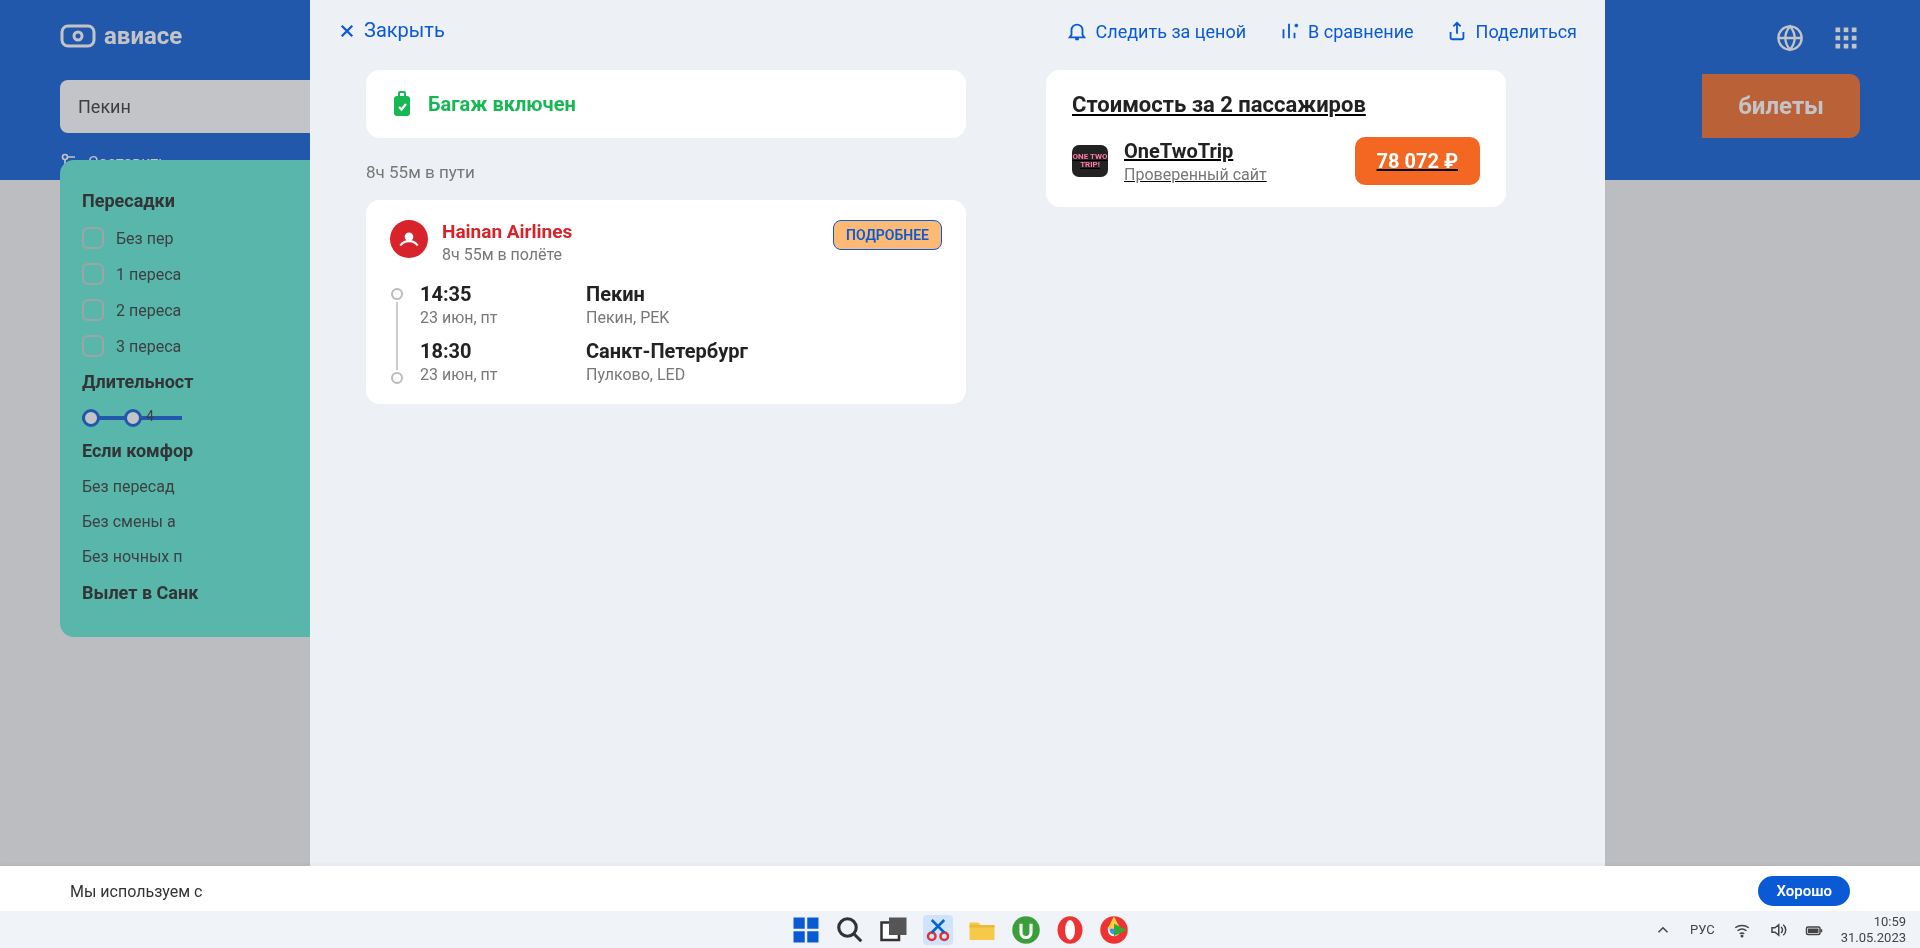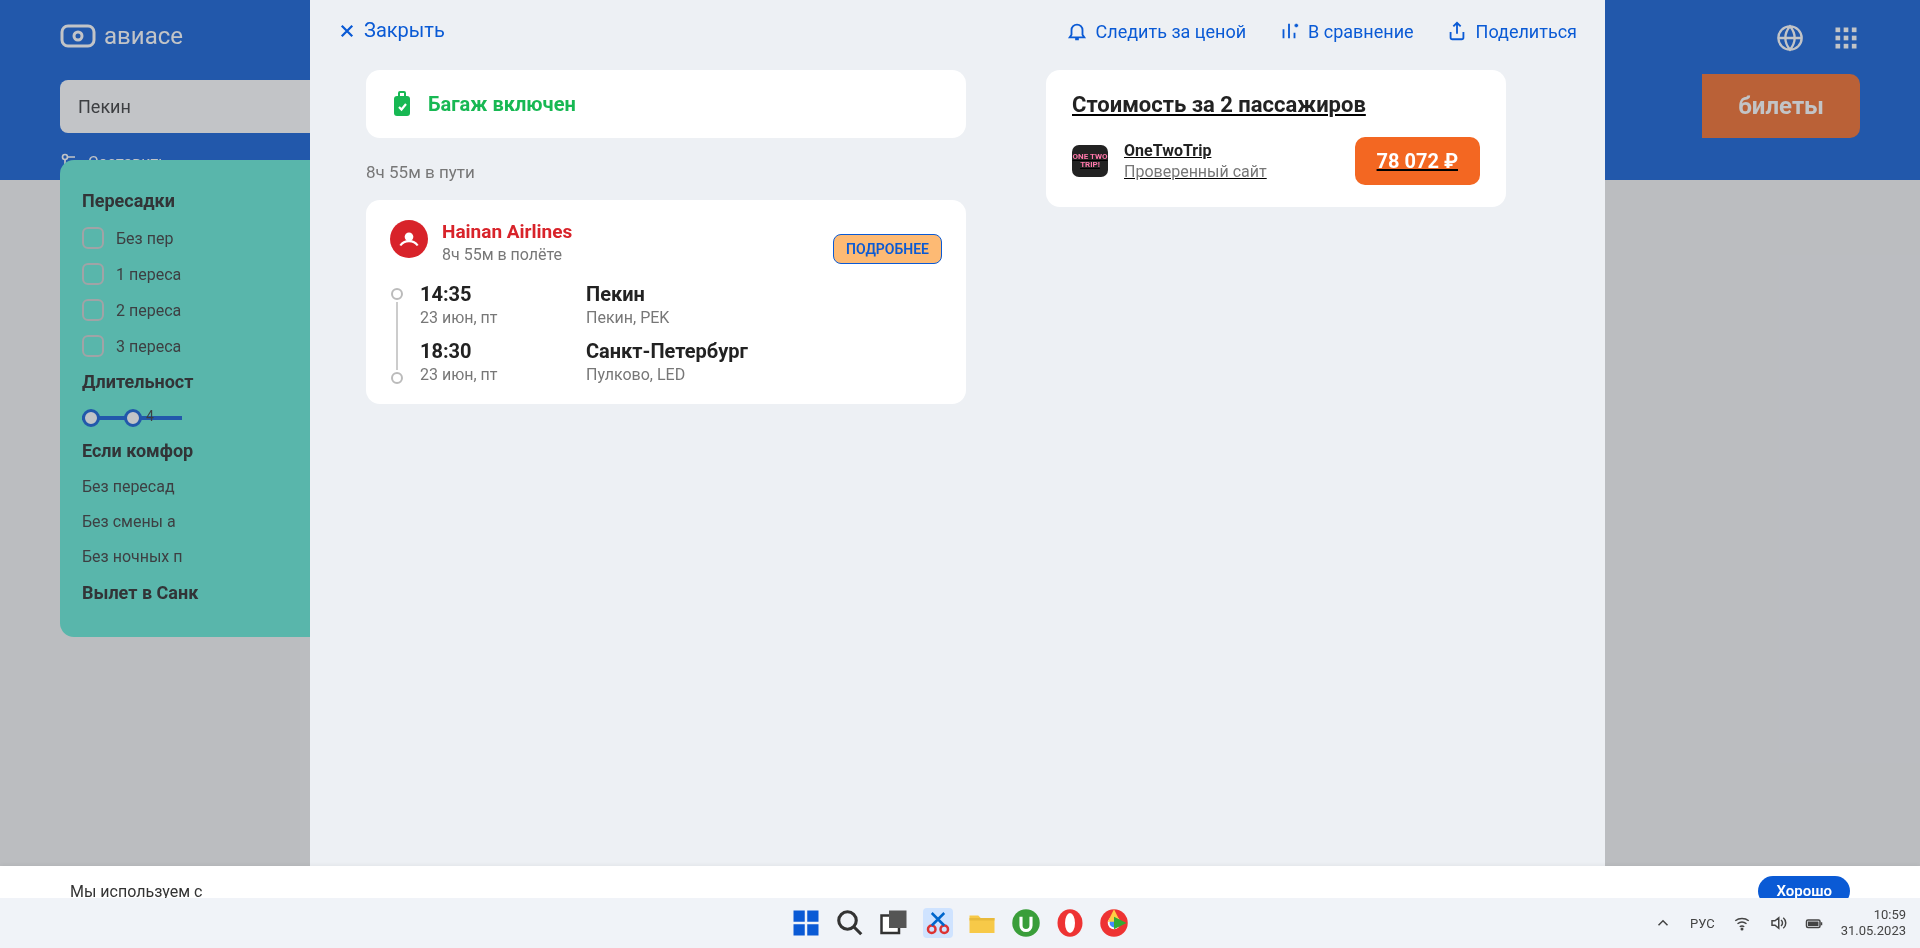--- a/index.html
+++ b/index.html
@@ -1,20 +1,20 @@
 <!DOCTYPE html>
 <html><head>
 <meta charset="utf-8">
 <style>
 * { margin: 0; padding: 0; box-sizing: border-box; font-family: -apple-system, BlinkMacSystemFont, 'Segoe UI', Roboto, sans-serif; }
 body { background: #f5f5f5; overflow: hidden; width: 1920px; height: 948px; position: relative; }
 
 
 .bg-header { background: #0a5ad5; height: 180px; padding: 18px 60px; }
-.bg-logo { display: flex; align-items: center; gap: 8px; color: #fff; font-size: 24px; font-weight: 400; }
+.bg-logo { display: flex; align-items: center; gap: 8px; color: #fff; font-size: 24px; font-weight: 700; }
 .bg-logo-icon { width: 36px; height: 36px; display: inline-flex; }
 .bg-search-row { display: flex; gap: 4px; margin-top: 20px; align-items: center; }
 .bg-input { background: #fff; border-radius: 8px 0 0 8px; padding: 16px 18px; font-size: 18px; color: #333; width: 400px; }
 .bg-search-btn { background: #f36722; color: #fff; font-size: 24px; font-weight: 700; padding: 18px 36px; border-radius: 0 10px 10px 0; margin-left: auto; }
 .bg-compose { display: flex; align-items: center; gap: 8px; color: #fff; margin-top: 14px; font-size: 16px; }
 .bg-right-icons { position: absolute; top: 24px; right: 60px; display: flex; gap: 28px; }
 .bg-right-icon { width: 28px; height: 28px; color: #fff; }
 
 .bg-content { padding: 20px 60px; }
 .bg-sidebar { width: 340px; background: #5eead4; border-radius: 14px; padding: 18px 22px; position: relative; top: -40px; }
@@ -43,21 +43,21 @@
 .modal-right { width: 460px; text-decoration: underline; }
 
 .baggage-badge { background: #fff; border-radius: 14px; padding: 20px 24px; display: flex; align-items: center; gap: 14px; margin-bottom: 24px; }
 .baggage-icon { width: 24px; height: 28px; color: #17b853; }
 .baggage-text { color: #17b853; font-weight: 700; font-size: 20px; }
 
 .route-title { font-size: 26px; font-weight: 700; color: #222; margin-bottom: 6px; }
 .route-duration { font-size: 17px; color: #777; margin-bottom: 18px; }
 
 .flight-card { background: #fff; border-radius: 14px; padding: 20px 24px; }
-.flight-head { display: flex; align-items: flex-end; justify-content: space-between; margin-bottom: 18px; }
+.flight-head { display: flex; align-items: flex-start; justify-content: space-between; margin-bottom: 18px; }
 .flight-airline { display: flex; gap: 14px; align-items: flex-start; }
 .airline-logo { width: 38px; height: 38px; border-radius: 50%; background: #d8232a; display: flex; align-items: center; justify-content: center; flex-shrink: 0; }
 .airline-name { color: #d8232a; font-weight: 700; font-size: 19px; }
 .airline-dur { color: #777; font-size: 16px; margin-top: 2px; }
 .details-btn { border: 1.5px solid #0a5ad5; color: #0a5ad5; border-radius: 8px; padding: 6px 12px; font-size: 14px; font-weight: 600; background: #fdba74; cursor: pointer; }
 
 .timeline { display: flex; gap: 16px; }
 .timeline-rail { width: 14px; display: flex; flex-direction: column; align-items: center; padding-top: 6px; }
 .rail-dot { width: 12px; height: 12px; border: 2.5px solid #bbb; border-radius: 50%; background: #fff; }
 .rail-line { width: 2px; flex: 1; background: #ccc; margin: 2px 0; }
@@ -69,30 +69,30 @@
 .tdate { font-size: 16px; color: #777; margin-top: 2px; }
 .tcol-place { }
 .tcity { font-size: 20px; font-weight: 700; color: #222; }
 .tairport { font-size: 16px; color: #777; margin-top: 2px; }
 
 .price-card { background: #fff; border-radius: 14px; padding: 22px 26px; }
 .price-title { font-size: 22px; font-weight: 700; color: #222; margin-bottom: 20px; }
 .price-row { display: flex; align-items: center; gap: 16px; }
 .agent-logo { width: 36px; height: 32px; background: #222; border-radius: 7px; display: flex; align-items: center; justify-content: center; color: #f7a; font-size: 8px; font-weight: 700; text-align: center; line-height: 1; flex-shrink: 0; }
 .agent-info { flex: 1; }
-.agent-name { font-size: 16px; font-weight: 700; color: #222; }
+.agent-name { font-size: 20px; font-weight: 700; color: #222; }
 .agent-sub { font-size: 16px; color: #777; margin-top: 2px; }
 .price-btn { background: #f36722; color: #fff; font-weight: 700; font-size: 20px; padding: 12px 22px; border-radius: 10px; cursor: pointer; white-space: nowrap; }
 
 
 .cookie-bar { position: absolute; left: 0; right: 0; bottom: 32px; height: 50px; background: #fff; display: flex; align-items: center; justify-content: space-between; padding: 0 70px; font-size: 16px; color: #333; box-shadow: 0 -1px 4px rgba(0,0,0,0.05); }
 .cookie-btn { background: #0a5ad5; color: #fff; border-radius: 16px; padding: 6px 18px; font-size: 15px; font-weight: 600; cursor: pointer; }
 
 
-.taskbar { position: absolute; left: 0; right: 0; bottom: 0; height: 50px; background: #f0f3f8; display: flex; align-items: center; }
+.taskbar { position: absolute; left: 0; right: 0; bottom: 0; height: 37px; background: #f0f3f8; display: flex; align-items: center; }
 .taskbar-center { margin: 0 auto; display: flex; gap: 14px; align-items: center; }
 .tb-icon { width: 30px; height: 30px; display: flex; align-items: center; justify-content: center; }
 .taskbar-right { position: absolute; right: 14px; display: flex; align-items: center; gap: 18px; font-size: 13px; color: #444; }
 .tb-time { text-align: right; line-height: 1.2; }
 .tb-sys-icon { width: 18px; height: 18px; color: #444; }
 </style>
 </head>
 <body>
 
 <div class="bg-header">

